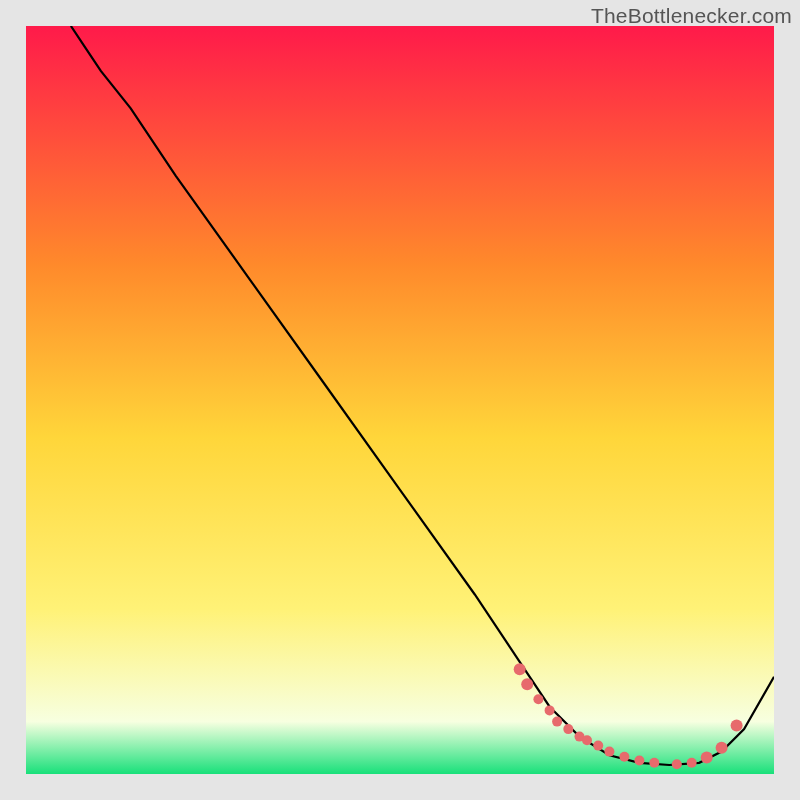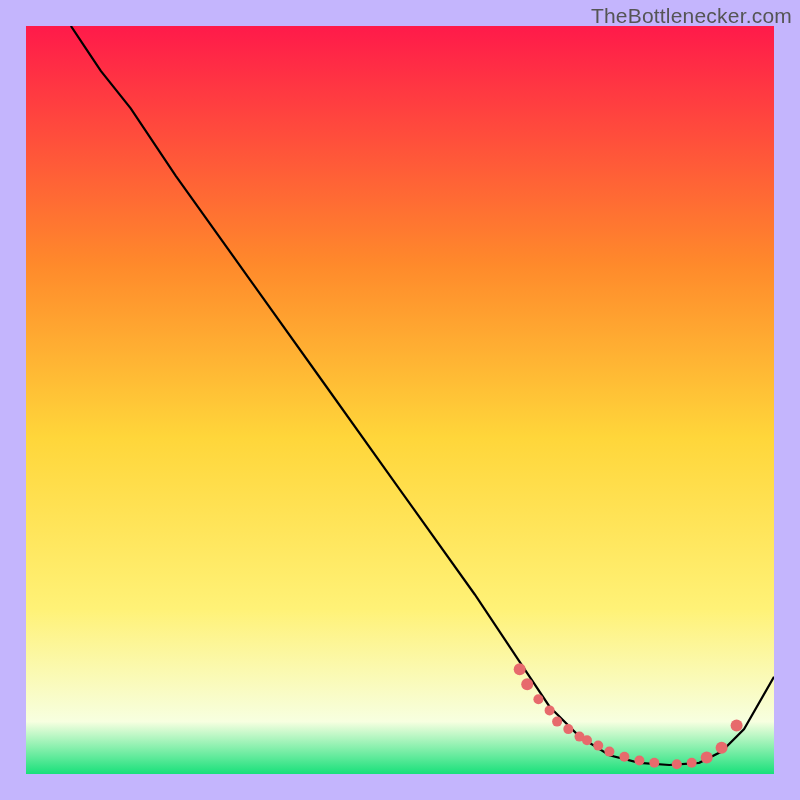--- a/index.html
+++ b/index.html
@@ -8,21 +8,21 @@
     background: #000;
     width: 800px;
     height: 800px;
     overflow: hidden;
     font-family: Arial, sans-serif;
   }
   .container {
     position: relative;
     width: 800px;
     height: 800px;
-    background: #c4b5fd;
+    background: #e5e5e5;
   }
   .plot-area {
     position: absolute;
     left: 26px;
     top: 26px;
     width: 748px;
     height: 748px;
   }
   .watermark {
     position: absolute;

